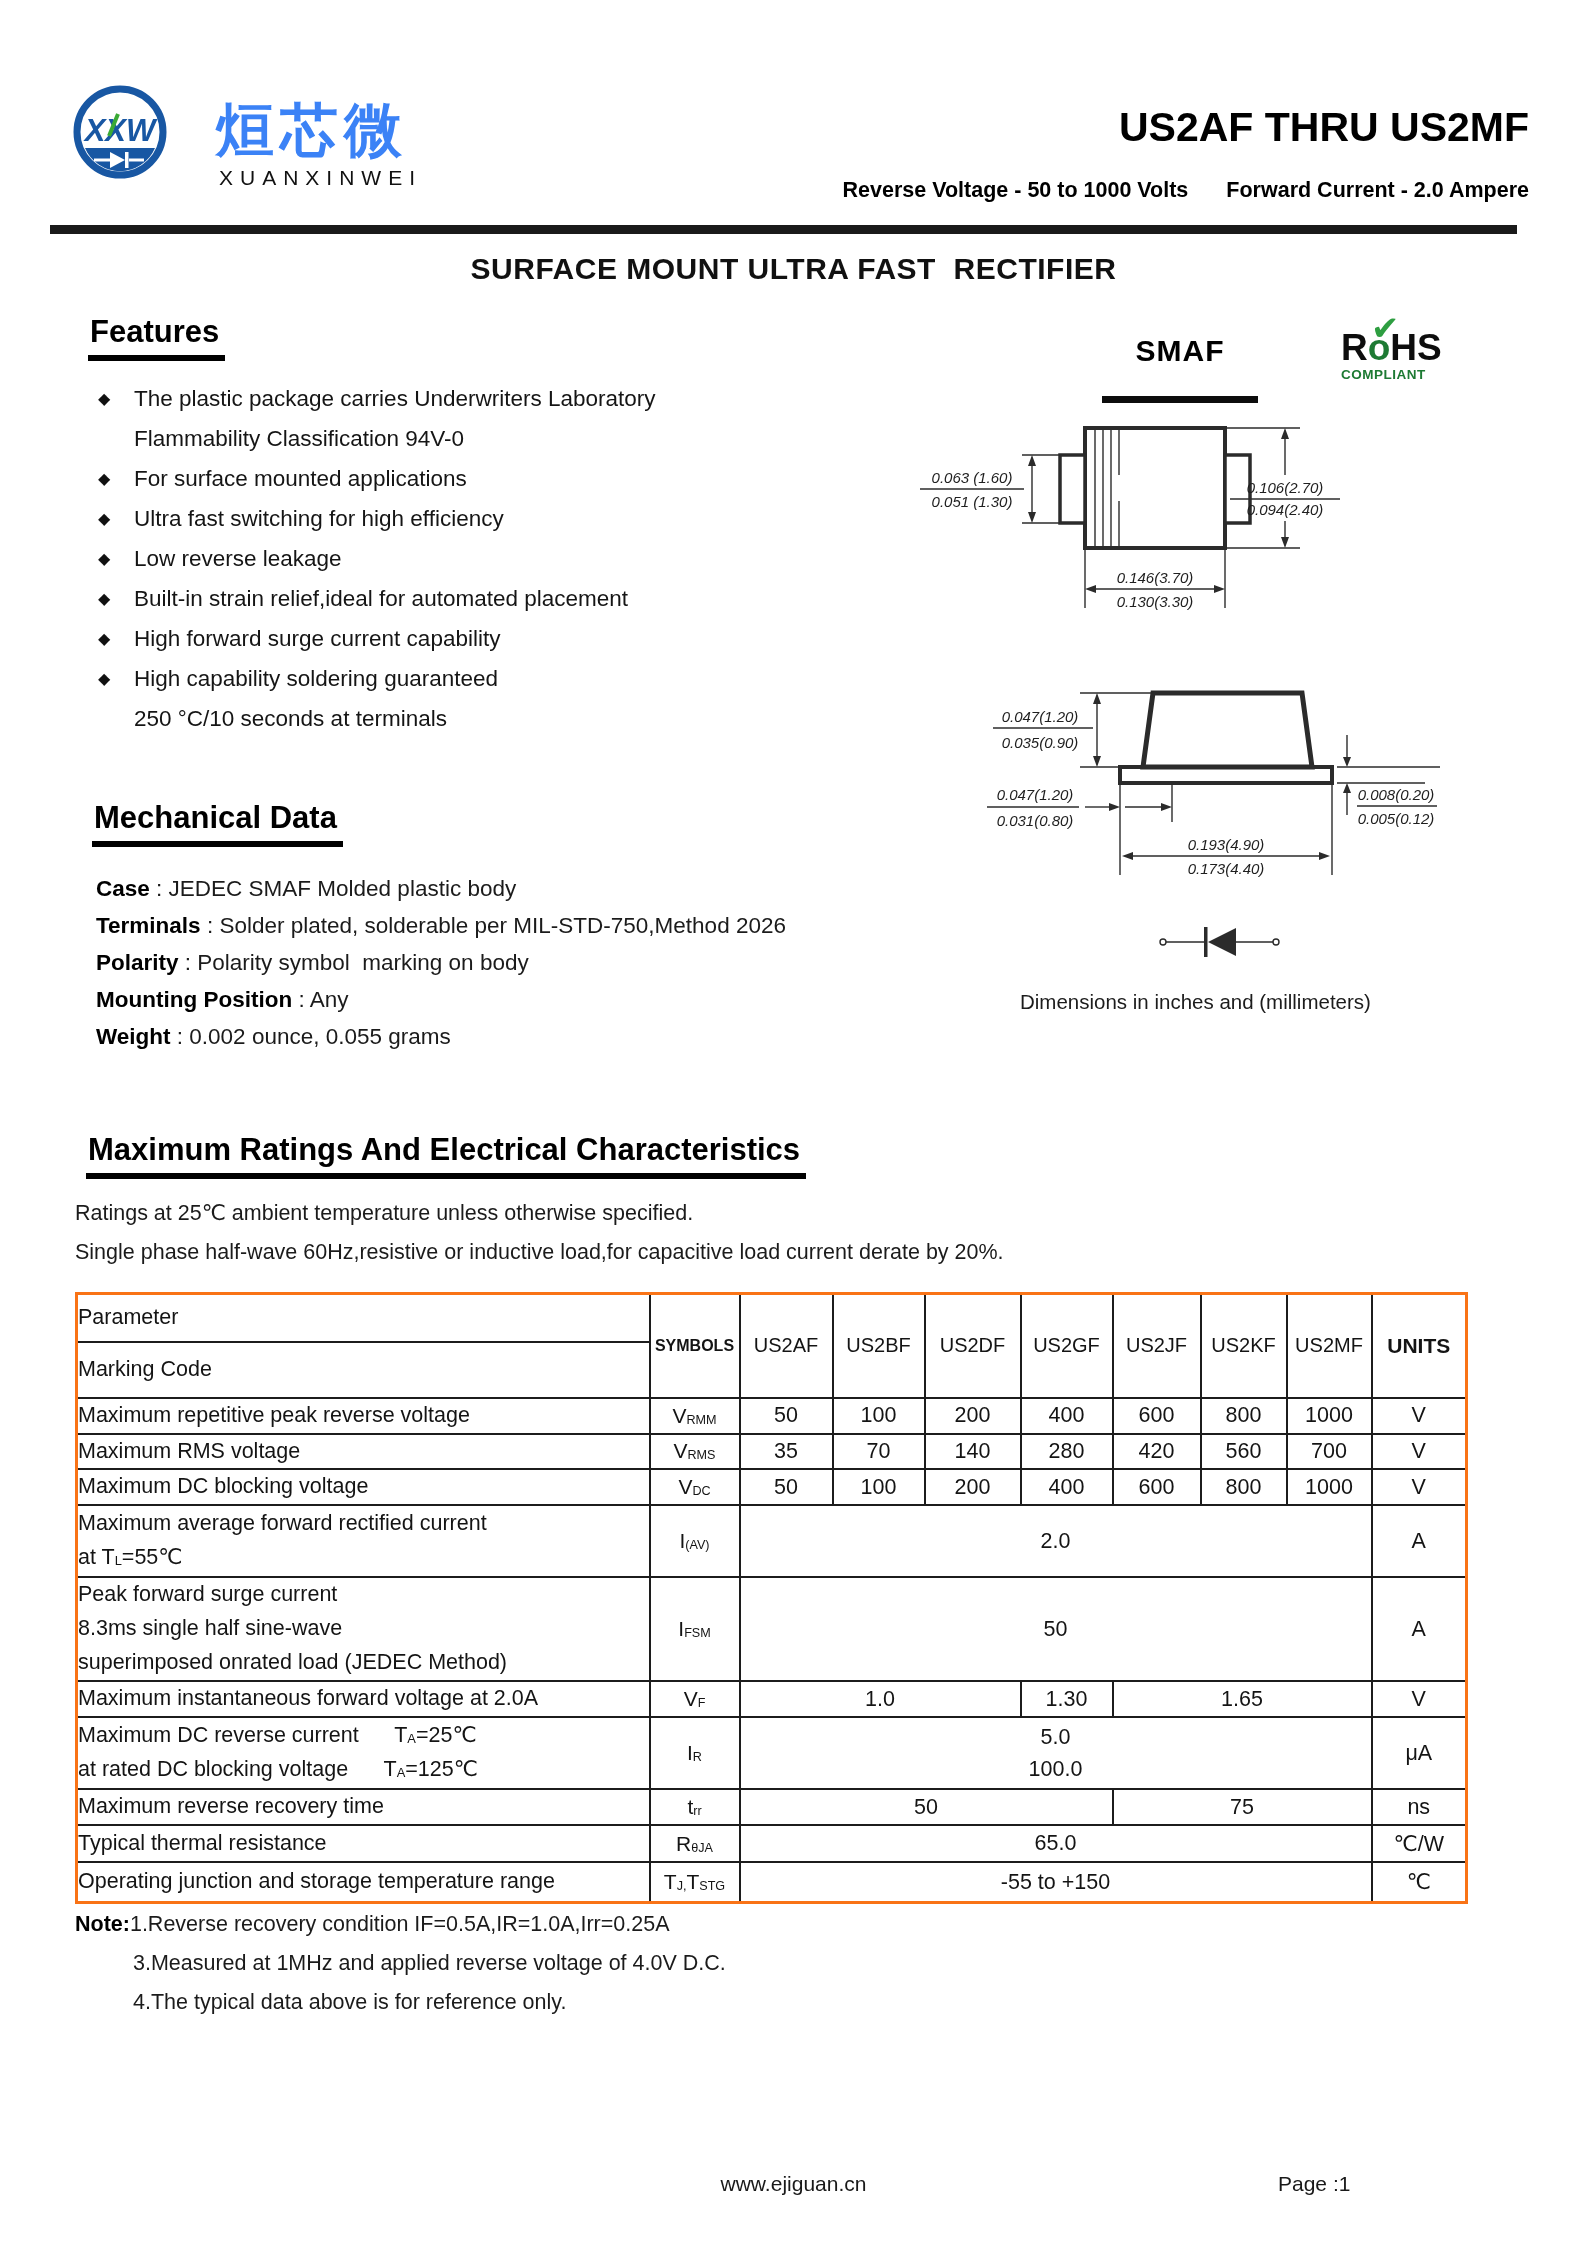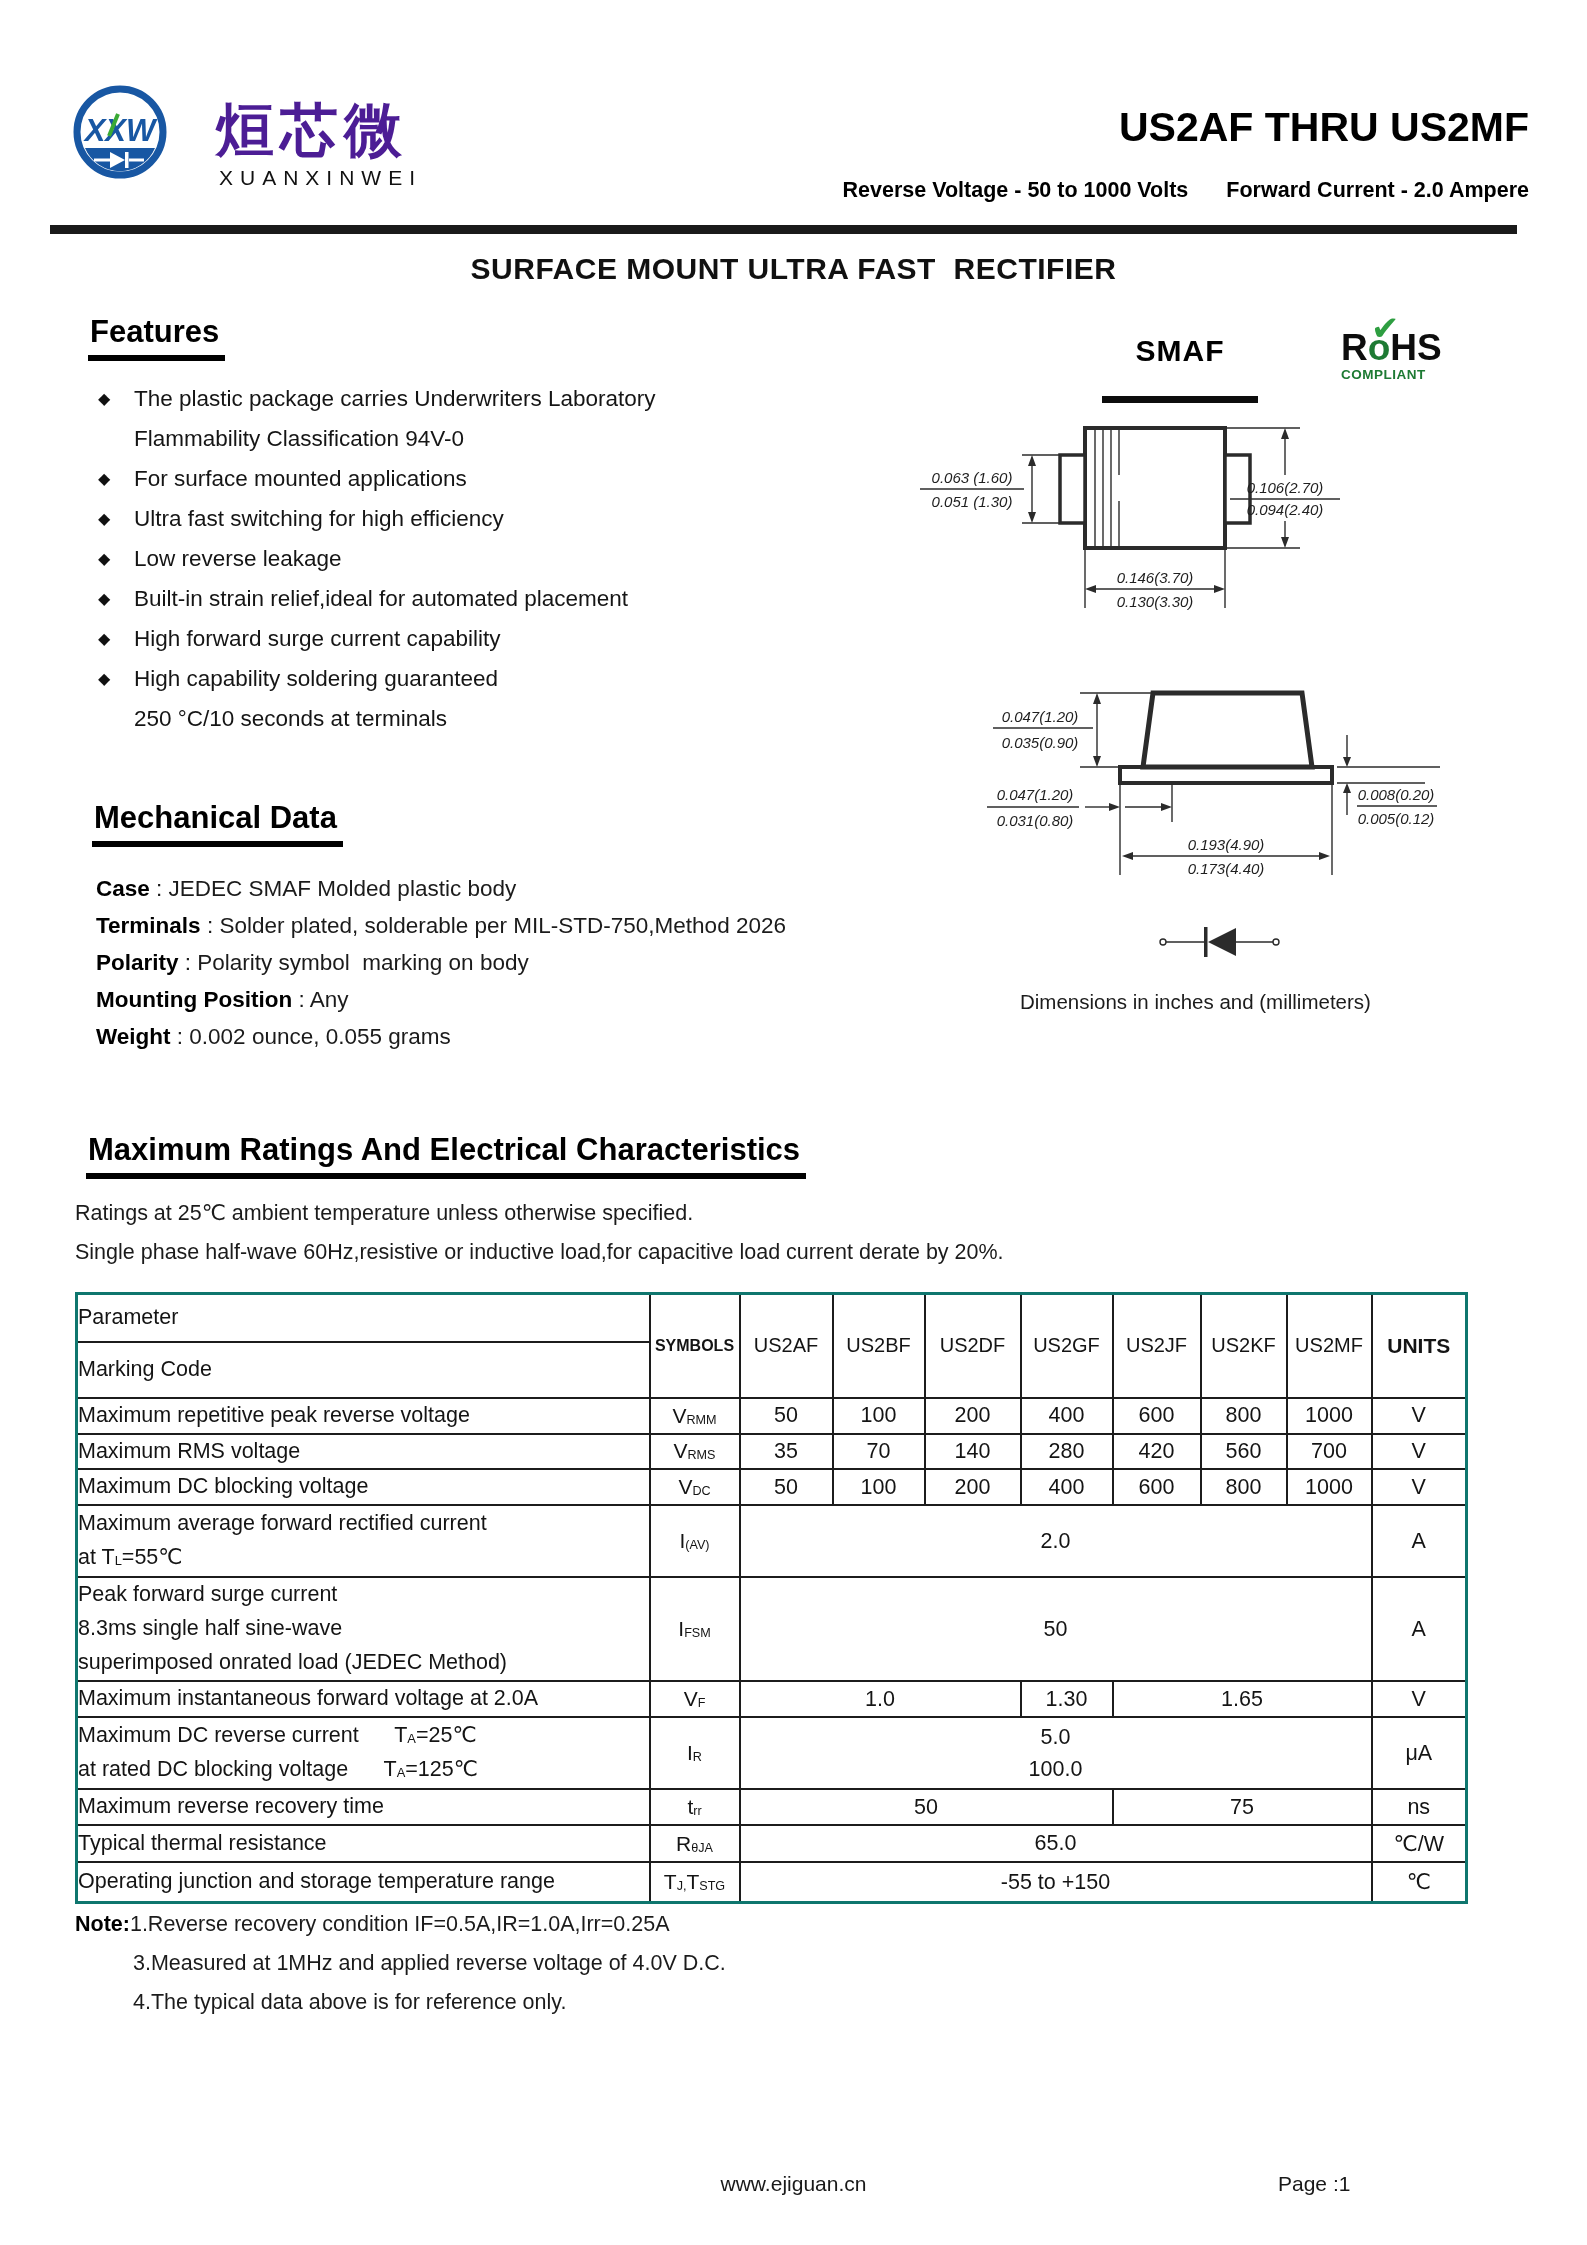--- a/index.html
+++ b/index.html
@@ -2,21 +2,21 @@
 <html><head>
 <meta charset="utf-8">
 <style>
   html,body{margin:0;padding:0;background:#e8e8e8;}
   #page{position:relative;width:1587px;height:2245px;background:#ffffff;margin:0 auto;
         font-family:"Liberation Sans","DejaVu Sans",sans-serif;color:#1b1b1b;overflow:hidden;}
   .abs{position:absolute;}
 
   
   #logo-svg{position:absolute;left:72px;top:84px;}
-  #logo-cn{position:absolute;left:216px;top:92px;font-size:58px;font-weight:bold;color:#4c1d95;letter-spacing:6px;}
+  #logo-cn{position:absolute;left:216px;top:92px;font-size:58px;font-weight:bold;color:#3b82f6;letter-spacing:6px;}
   #logo-en{position:absolute;left:219px;top:166px;font-size:21px;color:#111;letter-spacing:7px;font-weight:500;}
   #part-range{position:absolute;right:58px;top:104px;font-size:41px;font-weight:bold;color:#000;}
   #subtitle{position:absolute;right:58px;top:178px;font-size:21.5px;font-weight:bold;color:#000;}
   #subtitle span{margin-left:38px;}
   #top-rule{position:absolute;left:50px;top:225px;width:1467px;height:9px;background:#1a1a1a;}
   #doc-title{position:absolute;left:0;right:0;top:252px;text-align:center;font-size:30px;font-weight:bold;color:#111;letter-spacing:0.5px;white-space:pre;}
 
   
   .sec-head{font-size:31px;font-weight:bold;color:#000;display:inline-block;border-bottom:6px solid #000;padding:0 6px 5px 2px;}
   #features-head{left:88px;top:314px;}
@@ -49,21 +49,21 @@
   svg .dimtxt{font-family:"Liberation Sans","DejaVu Sans",sans-serif;font-size:15px;font-style:italic;fill:#1f1f1f;text-anchor:middle;}
   svg .fillb{fill:#2b2b2b;stroke:none;}
 
   
   #ratings-sub1{left:75px;top:1200px;font-size:21.5px;}
   #ratings-sub2{left:75px;top:1240px;font-size:21.5px;}
 
   #ratings-table{position:absolute;left:75px;top:1292px;border-collapse:collapse;table-layout:fixed;
                  font-size:21.5px;color:#141414;}
   #ratings-table td{border:2px solid #1c1c1c;padding:0;overflow:hidden;}
-  #ratings-table{border:3px solid #0f766e;}
+  #ratings-table{border:3px solid #f97316;}
   td.param{padding-left:13px;text-align:left;}
   .pline{line-height:1.58;white-space:pre;}
   .sub{font-size:0.6em;vertical-align:-0.1em;letter-spacing:0;}
   .devh{font-weight:normal;font-size:20px;text-align:center;}
   .symh{font-weight:bold;font-size:16px;text-align:center;}
   .unith{font-weight:bold;font-size:21px;text-align:center;}
   td.sym{text-align:center;font-size:21px;}
   td.val{text-align:center;}
   td.unit{text-align:center;}
 

